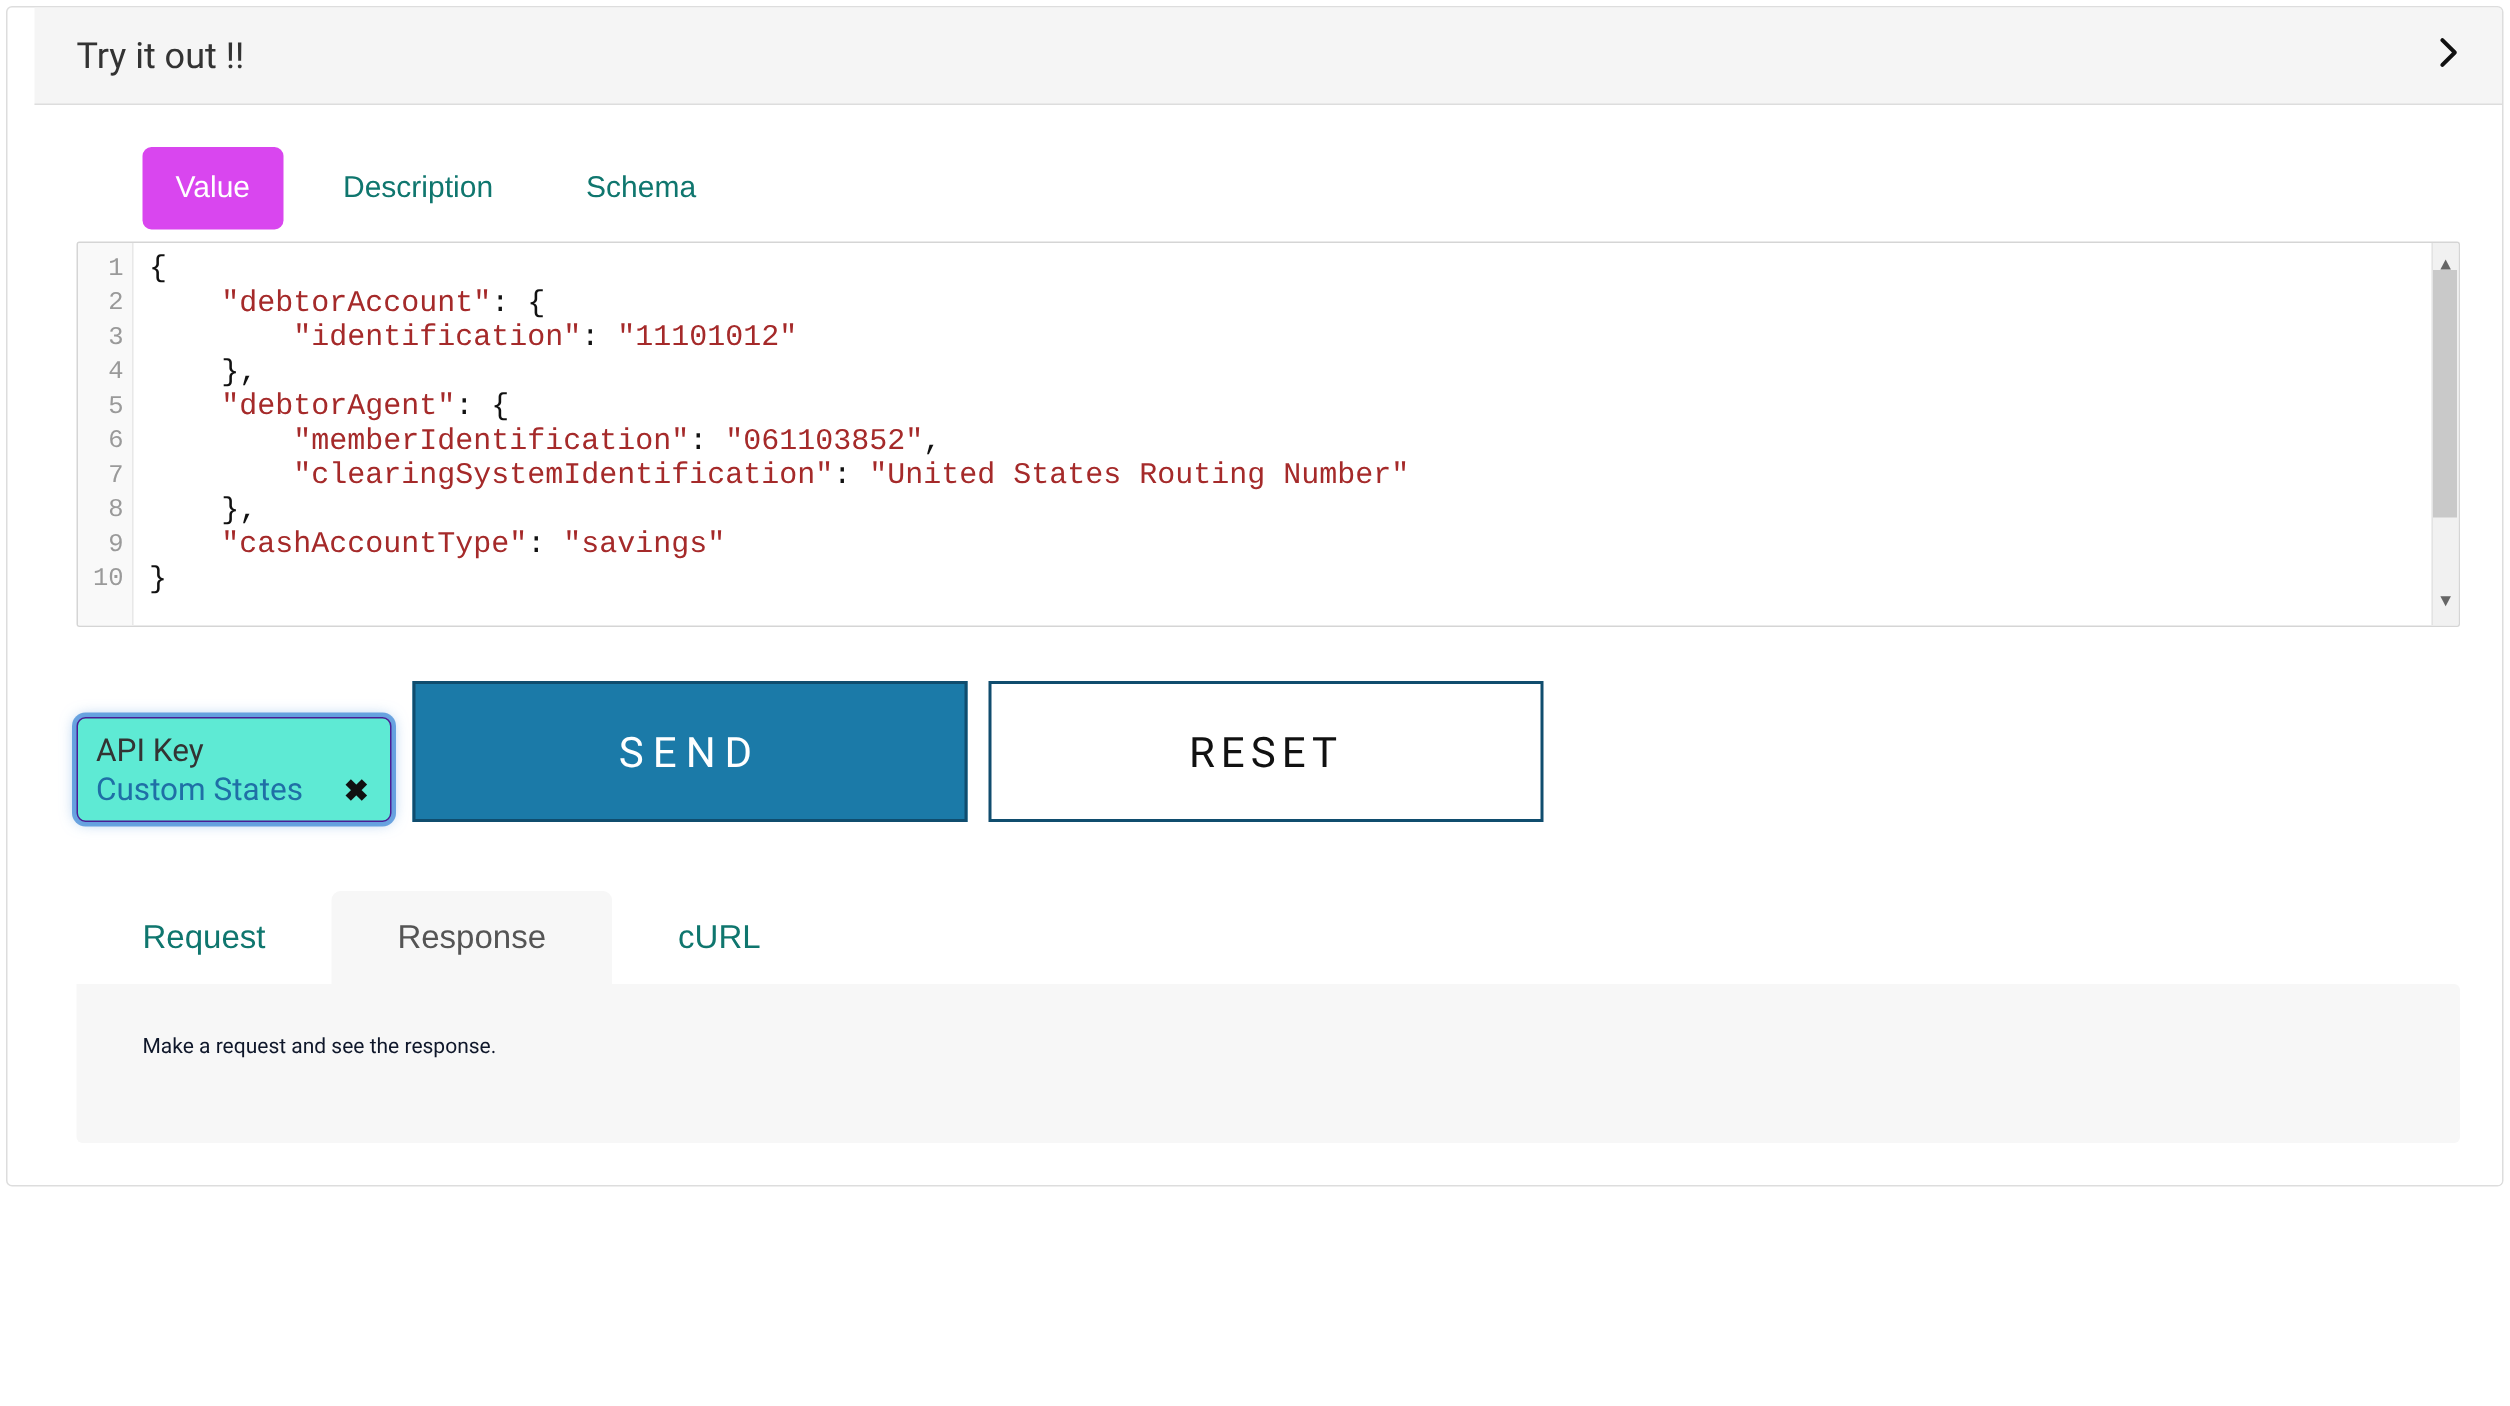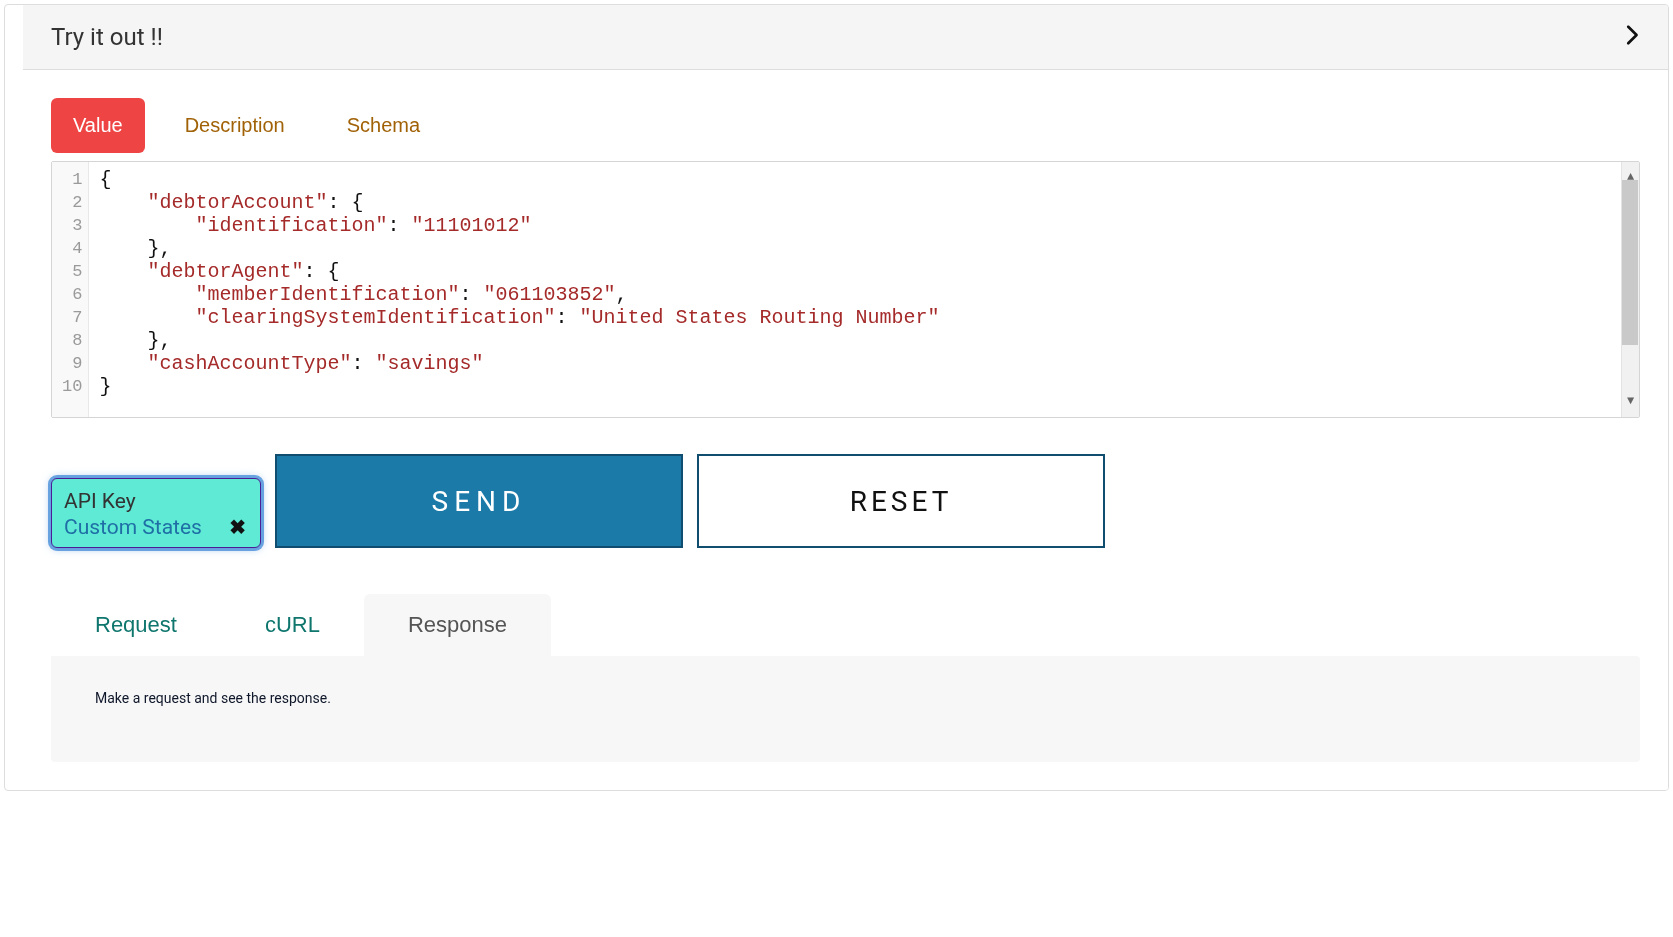--- a/index.html
+++ b/index.html
@@ -41,29 +41,30 @@
 
     
     .tabs-top {
       display: flex;
       gap: 0;
       margin-bottom: 8px;
     }
     .tab-top {
       padding: 16px 22px;
       font-size: 20px;
-      color: #a16207;
+      color: #0f766e;
       cursor: pointer;
       border-radius: 6px;
       background: transparent;
       border: none;
     }
     .tab-top.active {
-      background: #ef4444;
+      background: #d946ef;
       color: #ffffff;
+      margin-left: 44px;
     }
     .tab-top + .tab-top { margin-left: 18px; }
 
     
     .editor-wrap {
       border: 1px solid #d5d5d5;
       border-radius: 2px;
       background: #fff;
       position: relative;
       overflow: hidden;
@@ -154,21 +155,21 @@
     .apikey-box .close-icon {
       font-size: 20px;
       font-weight: 900;
       color: #111;
       cursor: pointer;
       line-height: 1;
     }
     .btn {
       border: 2px solid #104d6e;
       height: 94px;
-      width: 408px;
+      width: 370px;
       font-size: 28px;
       letter-spacing: 6px;
       cursor: pointer;
       font-family: inherit;
       display: flex;
       align-items: center;
       justify-content: center;
     }
     .btn.primary {
       background: #1b7aa8;
@@ -271,20 +272,20 @@
           <span class="close-icon">✖</span>
         </div>
       </div>
       <button class="btn primary">SEND</button>
       <button class="btn secondary">RESET</button>
     </div>
 
     <div class="bottom-section">
       <div class="tabs-bottom">
         <button class="tab-bottom">Request</button>
+        <button class="tab-bottom active">Response</button>
         <button class="tab-bottom">cURL</button>
-        <button class="tab-bottom active">Response</button>
       </div>
       <div class="bottom-content">Make a request and see the response.</div>
     </div>
 
   </div>
 </div>
 
 </body></html>

